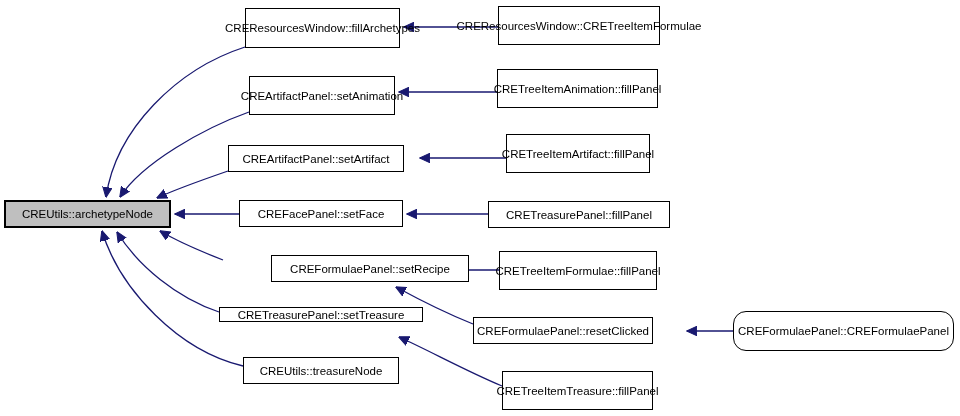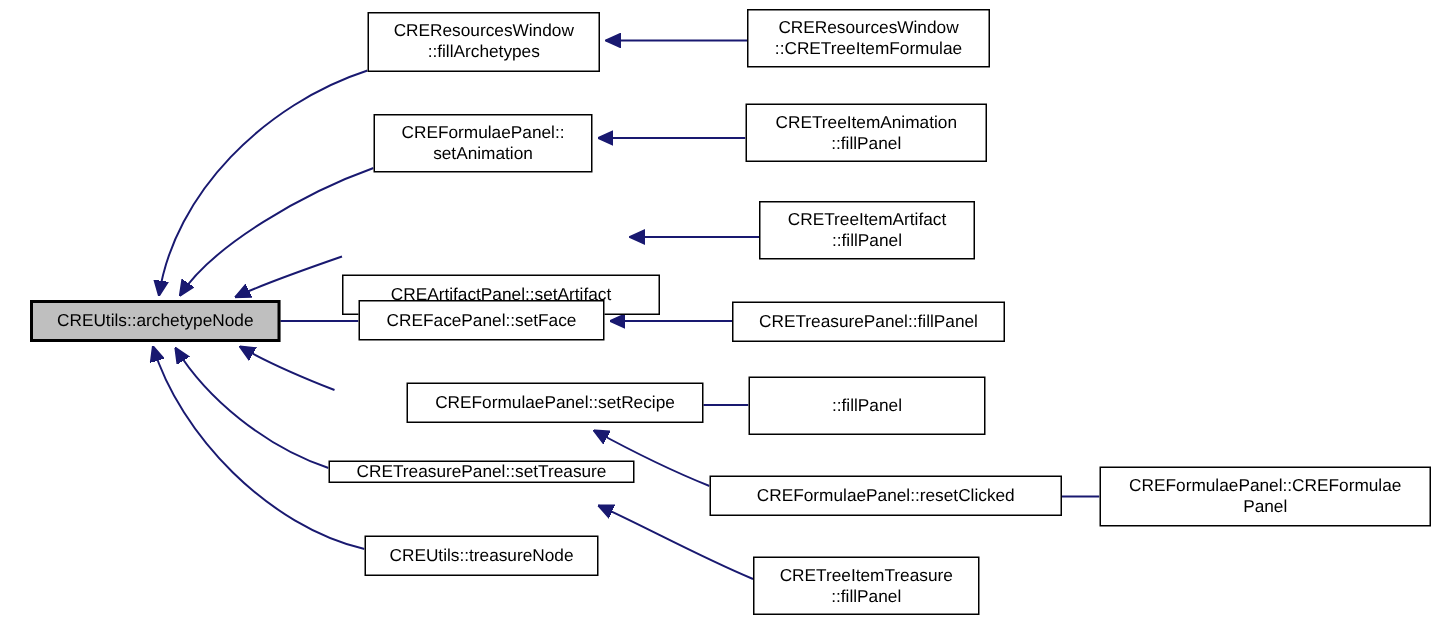--- a/index.html
+++ b/index.html
@@ -25,32 +25,31 @@
   }
   .node {
     position:absolute;
     box-sizing:border-box;
     background:var(--node-fill,#ffffff);
     border:1px solid var(--node-border,#000000);
     color:#000000;
     font-size:11.5px;
     line-height:14px;
     display:flex;
-    flex-direction:column;
+    flex-direction:row;
     align-items:center;
     justify-content:center;
     text-align:center;
     white-space:nowrap;
     cursor:pointer;
   }
   .node.highlight {
     background:var(--highlight-fill,#bfbfbf);
     border-width:2px;
     cursor:default;
-    margin-left:16px;
   }
 </style>
 </head>
 <body>
 
 <div id="canvas">
   <svg id="edges-svg" viewBox="0 0 960 416">
     <defs>
       <marker id="arrowhead" viewBox="0 0 10 10" refX="9.5" refY="5" markerWidth="8" markerHeight="8" orient="auto">
         <path d="M0,0.5 L10,5 L0,9.5 z"></path>
@@ -78,53 +77,54 @@
       </div>
       <div class="node" title="CREResourcesWindow::fillArchetypes" style="left: 245px; top: 8px; width: 155px; height: 40px;">
         <div>CREResourcesWindow</div>
         <div>::fillArchetypes</div>
       </div>
       <div class="node" title="CREResourcesWindow::CREResourcesWindow" style="left: 498px; top: 6px; width: 162px; height: 39px;">
         <div>CREResourcesWindow</div>
         <div>::CRETreeItemFormulae</div>
       </div>
       <div class="node" title="CREAnimationPanel::setAnimation" style="left: 249px; top: 76px; width: 146px; height: 39px;">
-        <div>CREFormulaePanel::</div>
+        <div>CREArtifactPanel::</div>
         <div>setAnimation</div>
       </div>
       <div class="node" title="CRETreeItemAnimation::fillPanel" style="left: 497px; top: 69px; width: 161px; height: 39px;">
         <div>CRETreeItemAnimation</div>
         <div>::fillPanel</div>
       </div>
-      <div class="node" title="CREArtifactPanel::setArtifact" style="left: 228px; top: 145px; width: 212px; height: 27px; margin-top: 38px;">
+      <div class="node" title="CREArtifactPanel::setArtifact" style="left: 228px; top: 145px; width: 176px; height: 27px;">
         <div>CREArtifactPanel::setArtifact</div>
       </div>
       <div class="node" title="CRETreeItemArtifact::fillPanel" style="left: 506px; top: 134px; width: 144px; height: 39px;">
         <div>CRETreeItemArtifact</div>
         <div>::fillPanel</div>
       </div>
       <div class="node" title="CREFacePanel::setFace" style="left: 239px; top: 200px; width: 164px; height: 27px;">
         <div>CREFacePanel::setFace</div>
       </div>
       <div class="node" title="CRETreeItemFace::fillPanel" style="left: 488px; top: 201px; width: 182px; height: 27px;">
         <div>CRETreasurePanel::fillPanel</div>
       </div>
       <div class="node" title="CREFormulaePanel::setRecipe" style="left: 223px; top: 255px; width: 198px; height: 27px; margin-left: 48px;">
         <div>CREFormulaePanel::setRecipe</div>
       </div>
       <div class="node" title="CRETreeItemFormulae::fillPanel" style="left: 499px; top: 251px; width: 158px; height: 39px;">
+        <div>CRETreeItemFormulae</div>
         <div>::fillPanel</div>
       </div>
       <div class="node" title="CRETreasurePanel::setTreasure" style="left: 219px; top: 307px; width: 204px; height: 15px;">
         <div>CRETreasurePanel::setTreasure</div>
       </div>
-      <div class="node" title="CREFormulaePanel::resetClicked" style="left: 473px; top: 317px; width: 235px; height: 27px;">
+      <div class="node" title="CREFormulaePanel::resetClicked" style="left: 473px; top: 317px; width: 180px; height: 27px;">
         <div>CREFormulaePanel::resetClicked</div>
       </div>
-      <div class="node" title="CREFormulaePanel::CREFormulaePanel" style="left: 733px; top: 311px; width: 221px; height: 40px;">
+      <div class="node" title="CREFormulaePanel::CREFormulaePanel" style="left: 733px; top: 311px; width: 221px; height: 40px; border-radius: 13px;">
         <div>CREFormulaePanel::CREFormulae</div>
         <div>Panel</div>
       </div>
       <div class="node" title="CREUtils::treasureNode" style="left: 243px; top: 357px; width: 156px; height: 27px;">
         <div>CREUtils::treasureNode</div>
       </div>
       <div class="node" title="CRETreeItemTreasure::fillPanel" style="left: 502px; top: 371px; width: 151px; height: 39px;">
         <div>CRETreeItemTreasure</div>
         <div>::fillPanel</div>
       </div>

